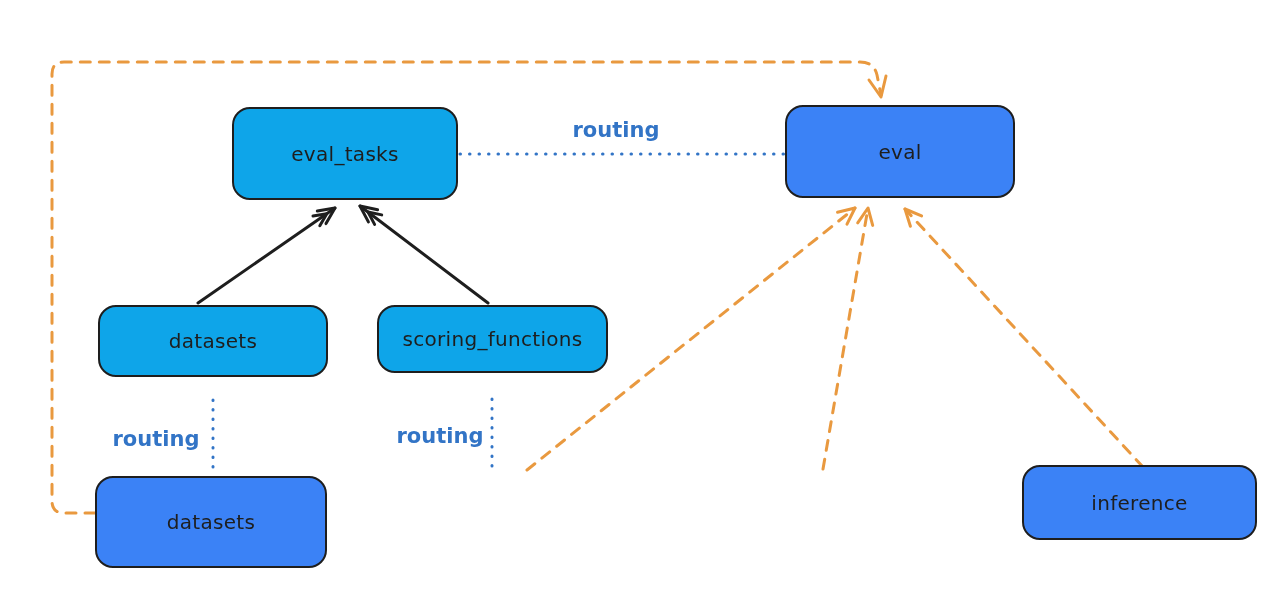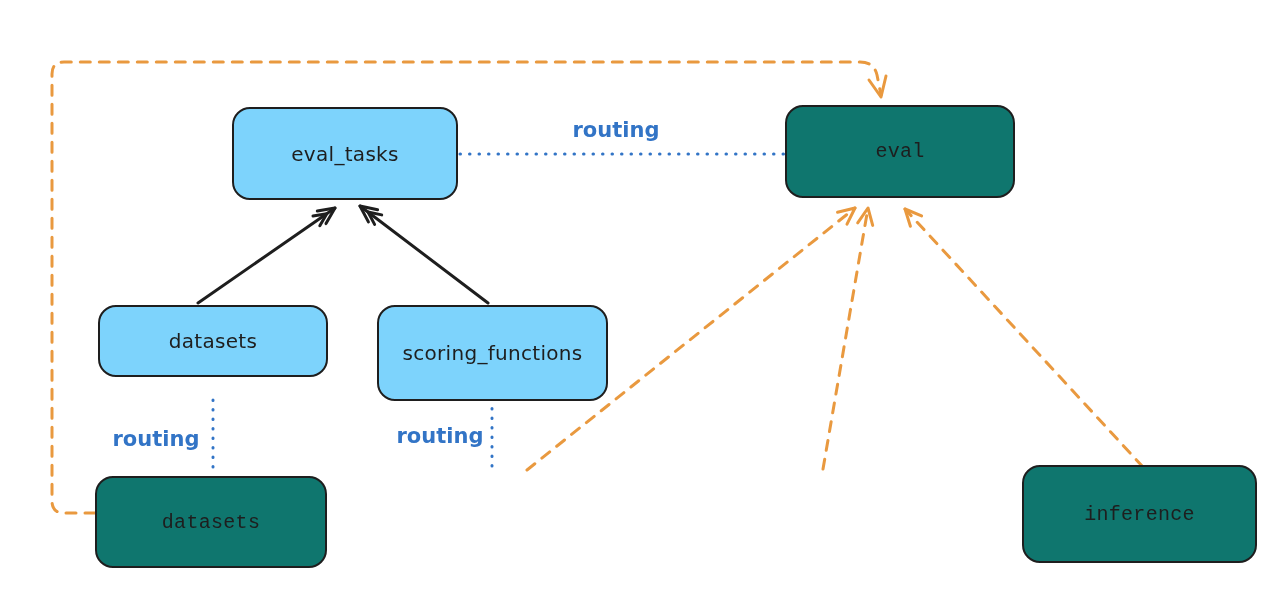--- a/index.html
+++ b/index.html
@@ -7,22 +7,22 @@
     position:relative;width:1280px;height:596px;background:#ffffff;
     font-family:"DejaVu Sans", sans-serif;overflow:hidden;border-radius:15px;
   }
   .edges{position:absolute;left:0;top:0;width:1280px;height:596px;}
   .node{
     position:absolute;box-sizing:border-box;
     border:2.6px solid #1e1e1e;border-radius:18px;
     display:flex;align-items:center;justify-content:center;
     font-size:20px;color:#1e1e1e;letter-spacing:0.3px;
   }
-  .node-blue{background:#7dd3fc;}
-  .node-green{background:#0f766e;font-family:Liberation Mono, monospace;}
+  .node-blue{background:#0ea5e9;}
+  .node-green{background:#3b82f6;}
   .edge-black{stroke:#1e1e1e;stroke-width:3;fill:none;stroke-linecap:round;stroke-linejoin:round;}
   .edge-blue-dotted{stroke:#3274c6;stroke-width:3;fill:none;stroke-linecap:round;stroke-dasharray:0.5 9;}
   .edge-orange-dashed{stroke:#e9993f;stroke-width:3;fill:none;stroke-linecap:round;stroke-linejoin:round;stroke-dasharray:10 9;}
   .head-orange{stroke:#e9993f;stroke-width:3;fill:none;stroke-linecap:round;stroke-linejoin:round;}
   .routing-label{font-size:21px;font-weight:bold;fill:#3274c6;text-anchor:middle;}
 </style>
 </head>
 <body>
 
 <div class="canvas">
@@ -63,27 +63,27 @@
   </div>
 
   <div class="node node-green" style="left:785px;top:105px;width:230px;height:93px">
     <span>eval</span>
   </div>
 
   <div class="node node-blue" style="left:98px;top:305px;width:230px;height:72px">
     <span>datasets</span>
   </div>
 
-  <div class="node node-blue" style="left:377px;top:305px;width:231px;height:96px">
+  <div class="node node-blue" style="left:377px;top:305px;width:231px;height:68px">
     <span>scoring_functions</span>
   </div>
 
   <div class="node node-green" style="left:95px;top:476px;width:232px;height:92px">
     <span>datasets</span>
   </div>
 
 
 
-  <div class="node node-green" style="left:1022px;top:465px;width:235px;height:98px">
+  <div class="node node-green" style="left:1022px;top:465px;width:235px;height:75px">
     <span>inference</span>
   </div>
 
 </div>
 
 </body></html>

